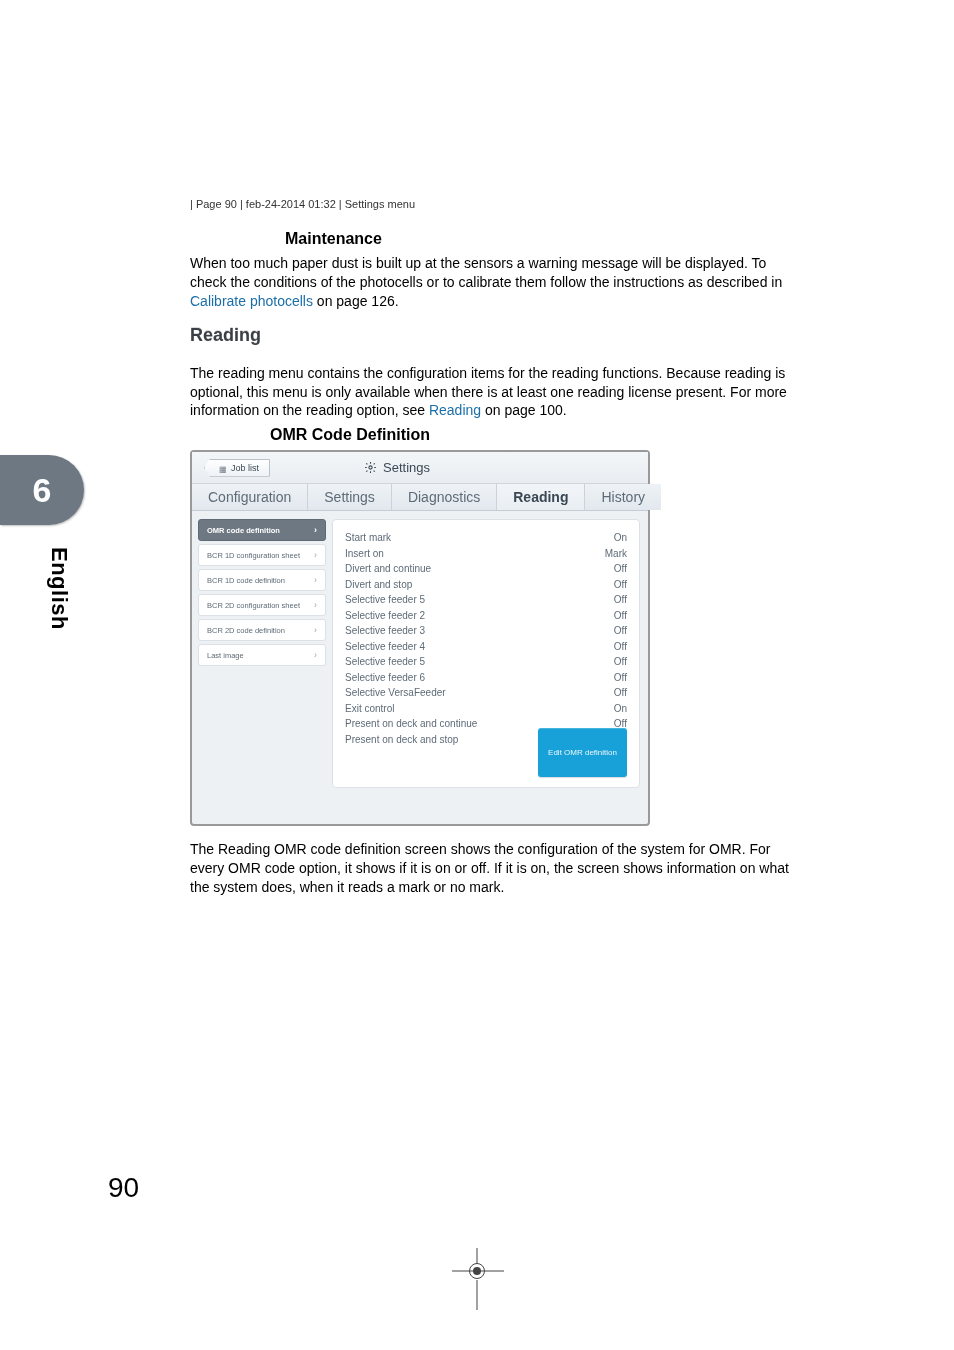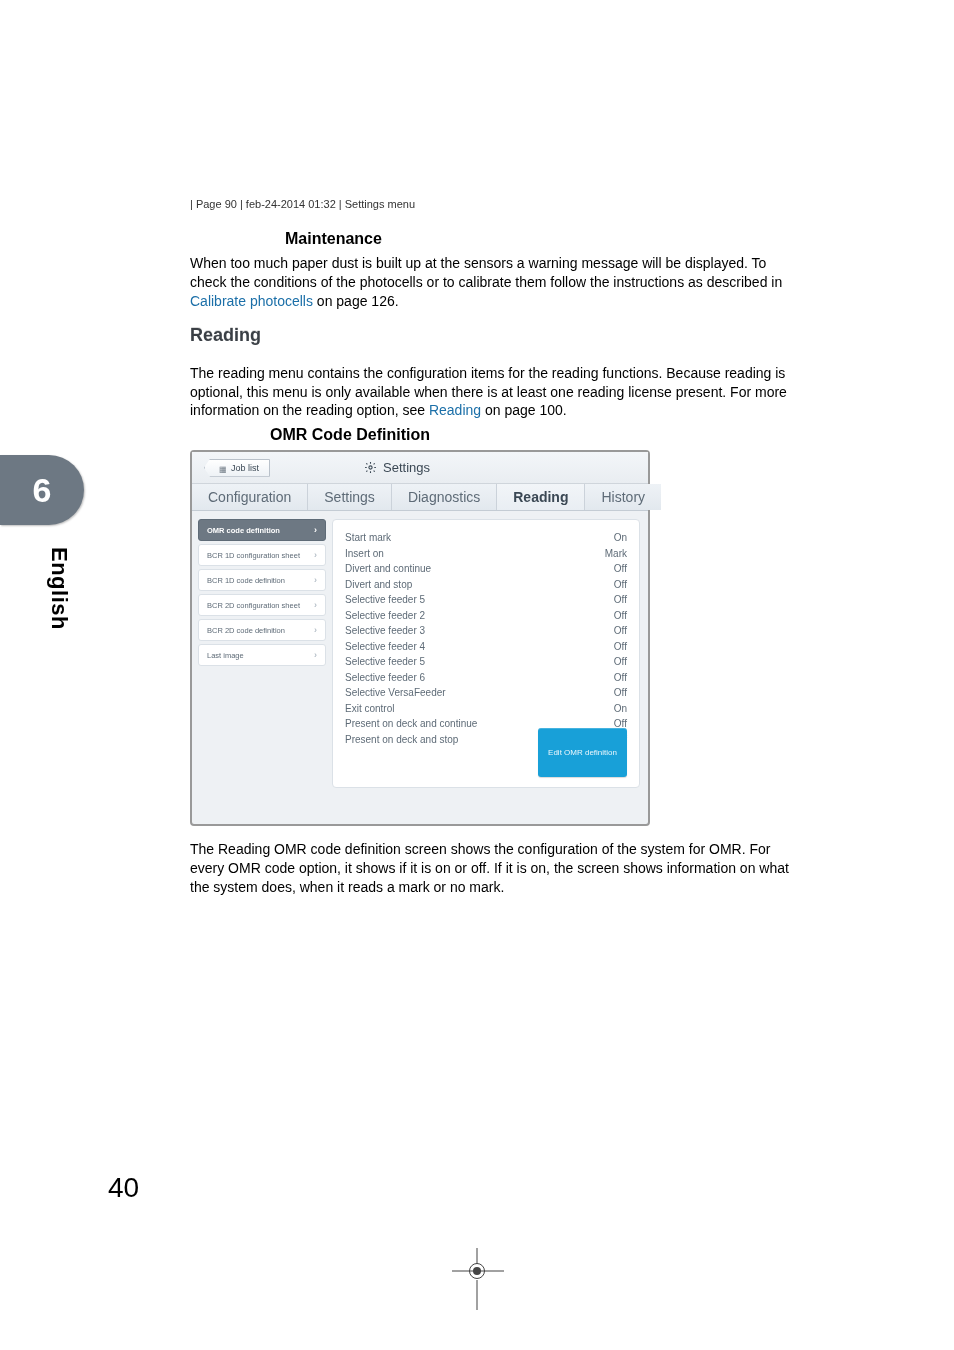--- a/index.html
+++ b/index.html
@@ -212,21 +212,21 @@
           </div>
         <div class="edit-btn">Edit OMR definition</div>
       </div>
     </div>
   </div>
 
   <p class="para2">The Reading OMR code definition screen shows the configuration of the system for OMR. For every OMR code option, it shows if it is on or off. If it is on, the screen shows information on what the system does, when it reads a mark or no mark.</p>
 
 </div>
 
-<div class="page-num">40</div>
+<div class="page-num">90</div>
 
 <div class="crop">
   <div class="crop-circle">
     <div class="crop-inner"></div>
     <div class="crop-h"></div>
     <div class="crop-v1"></div>
     <div class="crop-v2"></div>
   </div>
 </div>
 

